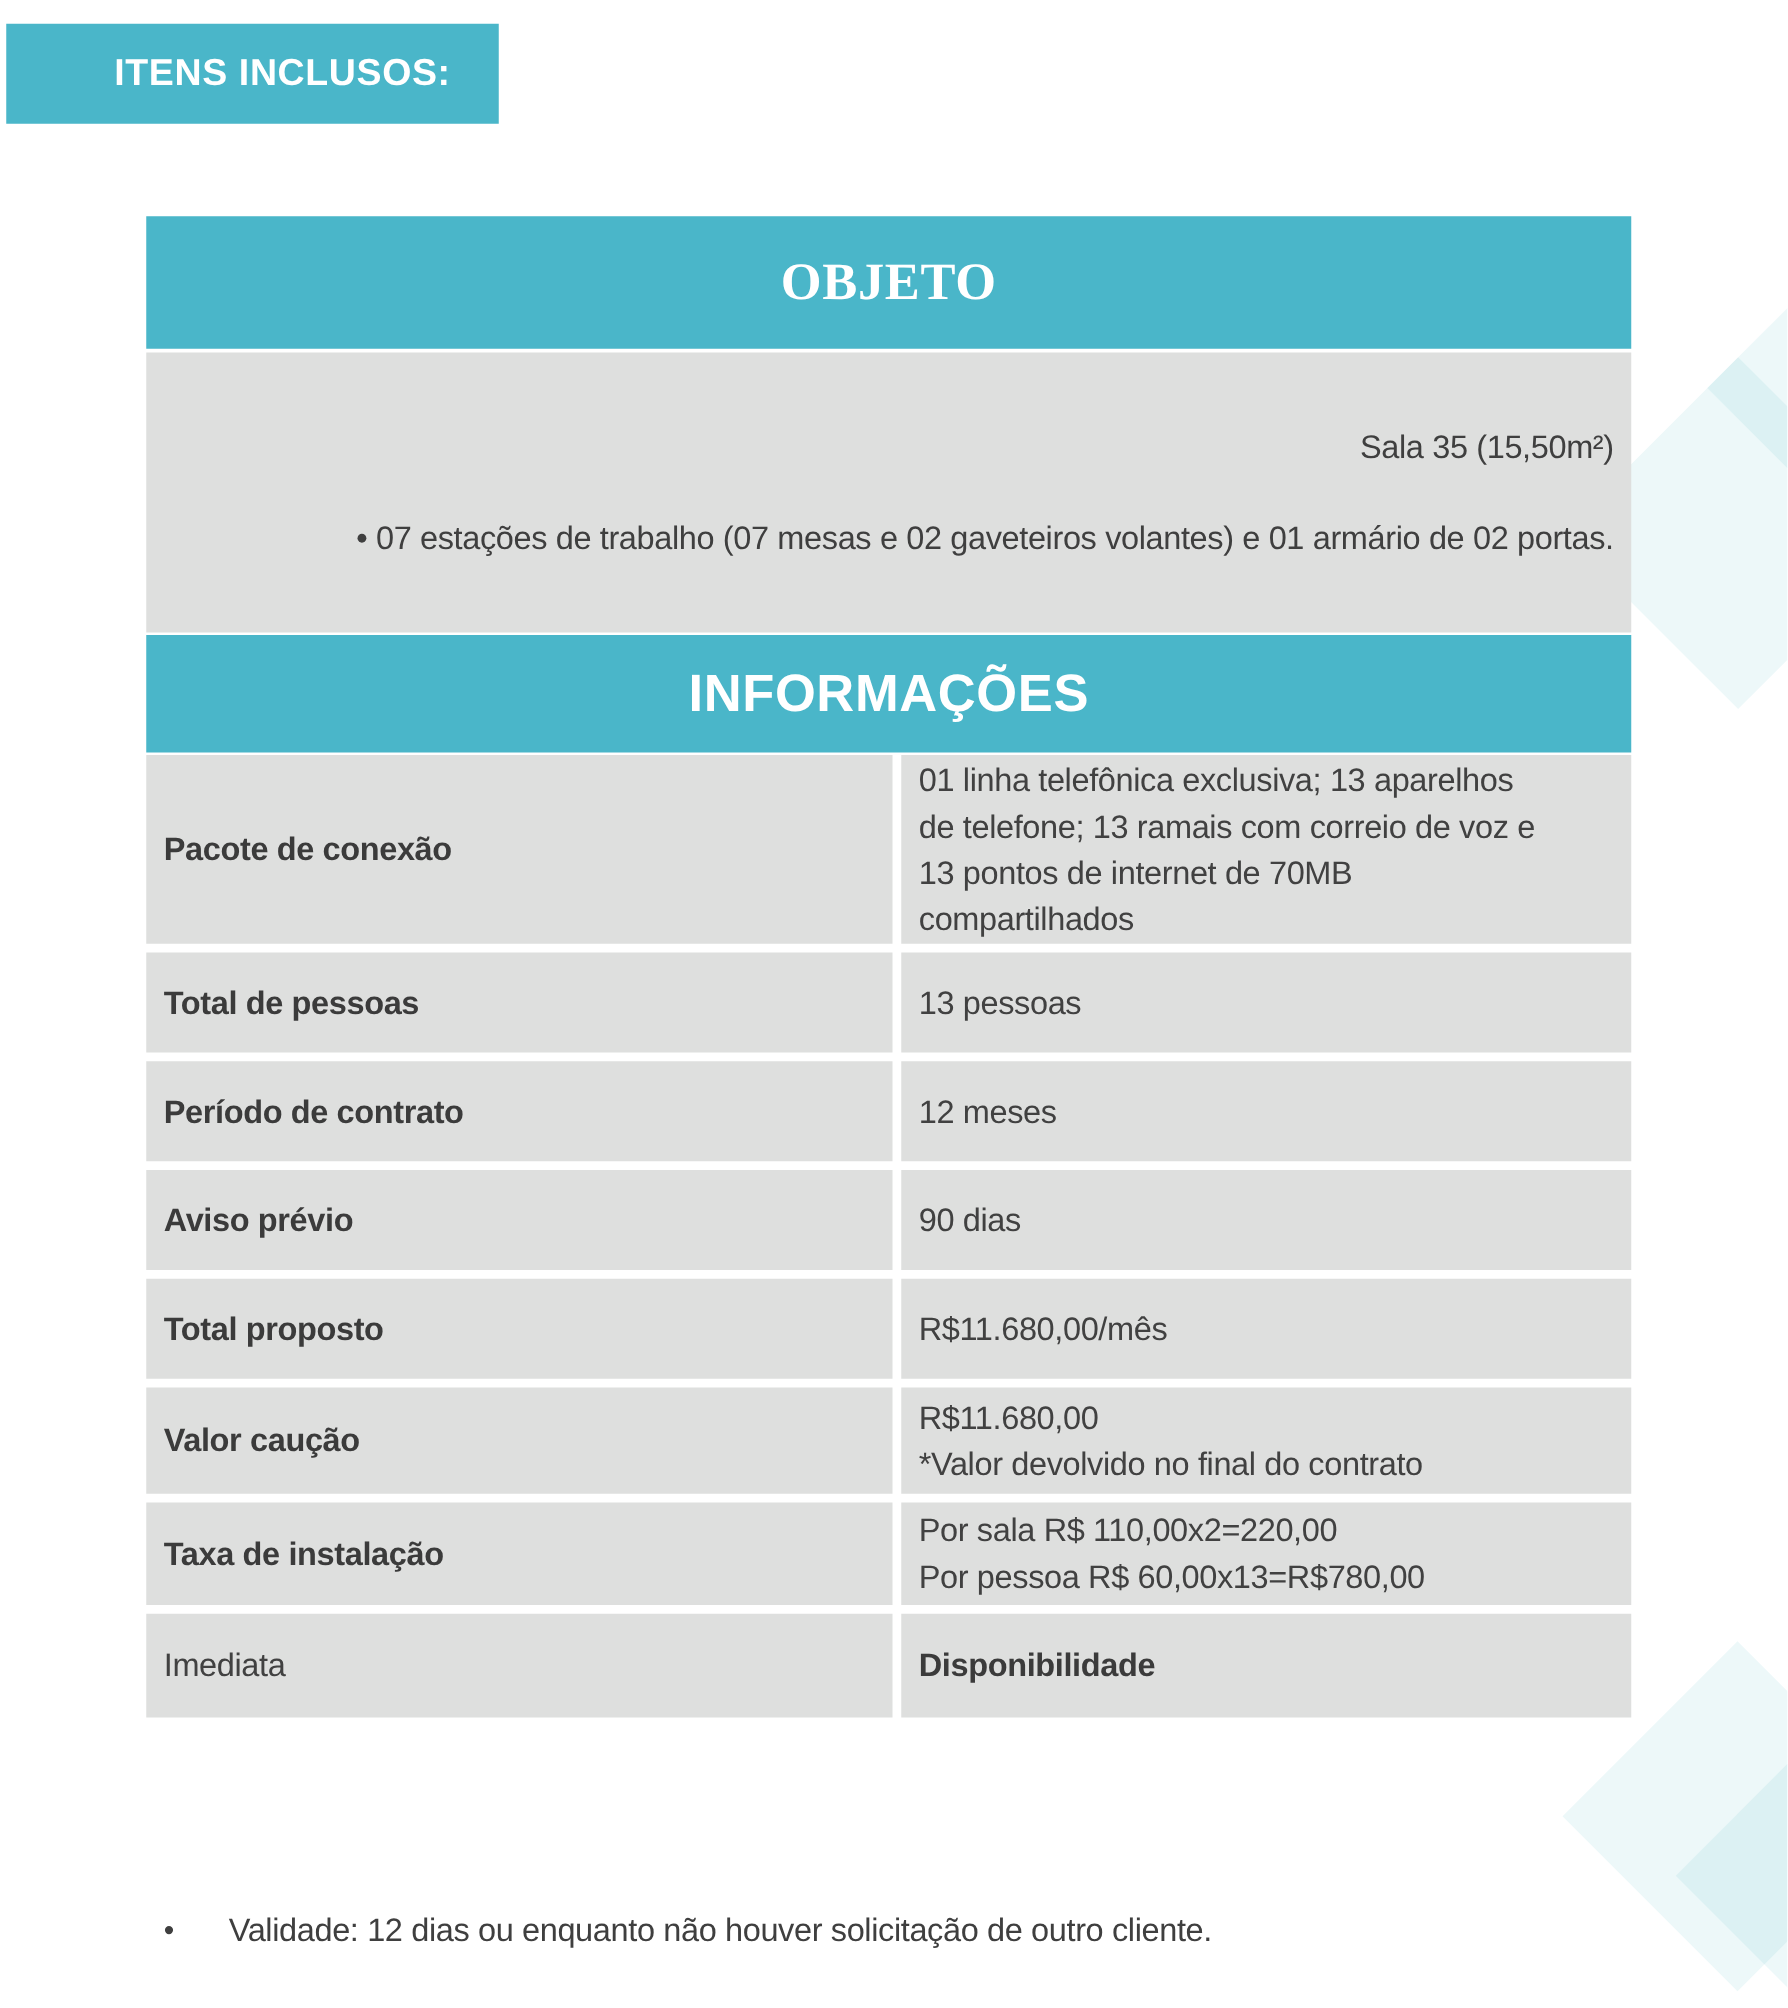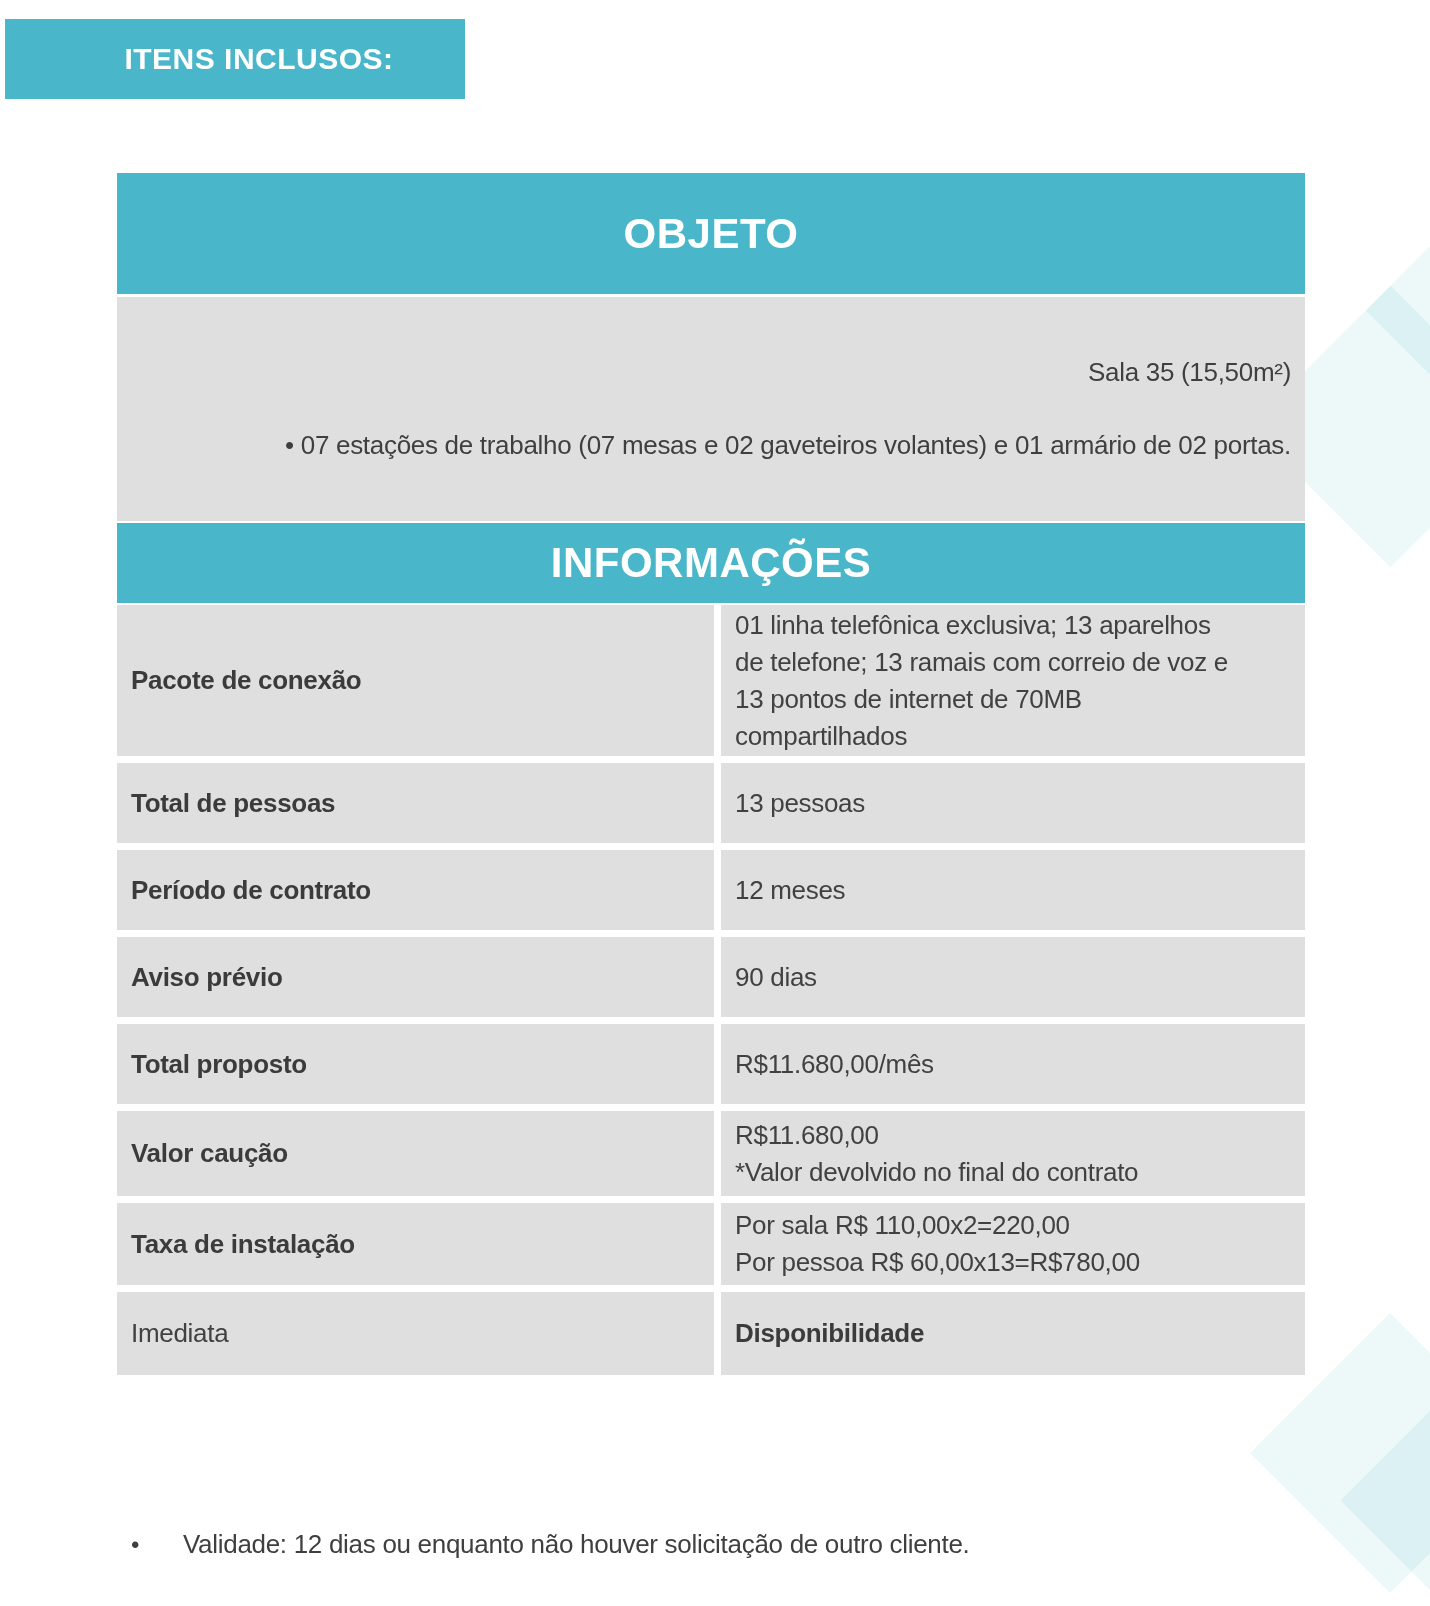--- a/index.html
+++ b/index.html
@@ -20,38 +20,38 @@
   }
   .d1{width:199px;height:199px;left:1291px;top:327px;}
   .d2{width:247px;height:247px;left:1417px;top:187px;}
   .d3{width:198px;height:198px;left:1291px;top:1354px;}
   .d4{width:311px;height:311px;left:1405px;top:1345px;}
 
   .content{position:relative;z-index:1;}
 
   .badge{
     position:absolute;left:5px;top:19px;
-    width:460px;height:80px;
+    width:394px;height:80px;
     background:#4ab6c9;
     display:flex;align-items:center;justify-content:center;
     padding-left:48px;box-sizing:border-box;
   }
   .badge span{
     color:#ffffff;font-weight:bold;font-size:30px;letter-spacing:0.5px;
   }
 
   .doc{
     position:absolute;left:117px;top:173px;width:1188px;
   }
   .section-header{
     background:#4ab6c9;
     display:flex;align-items:center;justify-content:center;
   }
-  .section-header.objeto{height:121px;margin-bottom:3px;}
-  .section-header.informacoes{height:80px;margin-top:2px;margin-bottom:2px;}
+  .section-header.objeto{height:106px;margin-bottom:3px;font-family:Liberation Serif, serif;}
+  .section-header.informacoes{height:94px;margin-top:2px;margin-bottom:2px;}
   .section-header span{
     color:#ffffff;font-weight:bold;font-size:42px;letter-spacing:0.5px;
   }
 
   .objeto-body{
     background:#dedfde;
     padding:39px 14px 39px 14px;
     text-align:right;
   }
   .objeto-body p{

